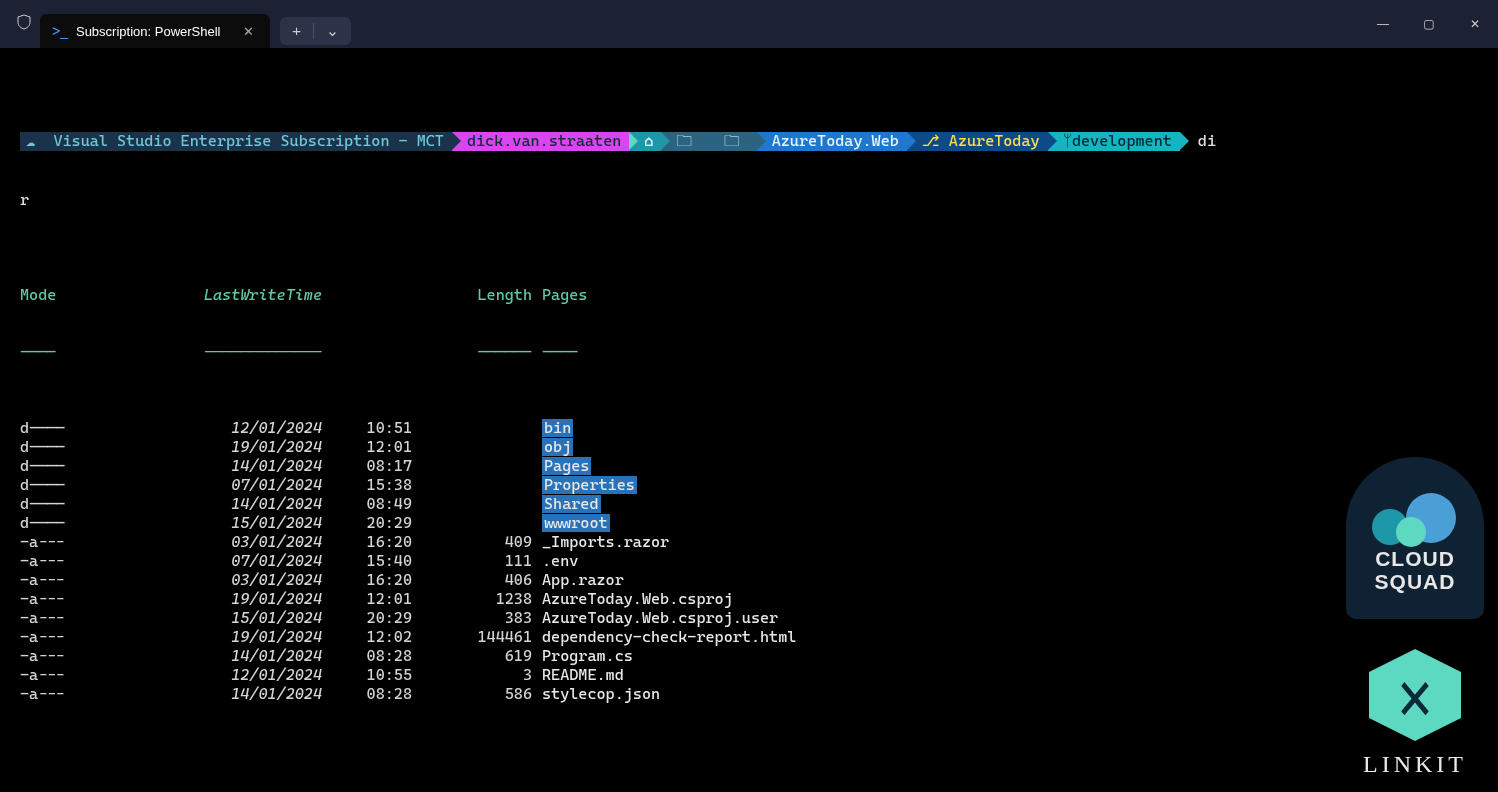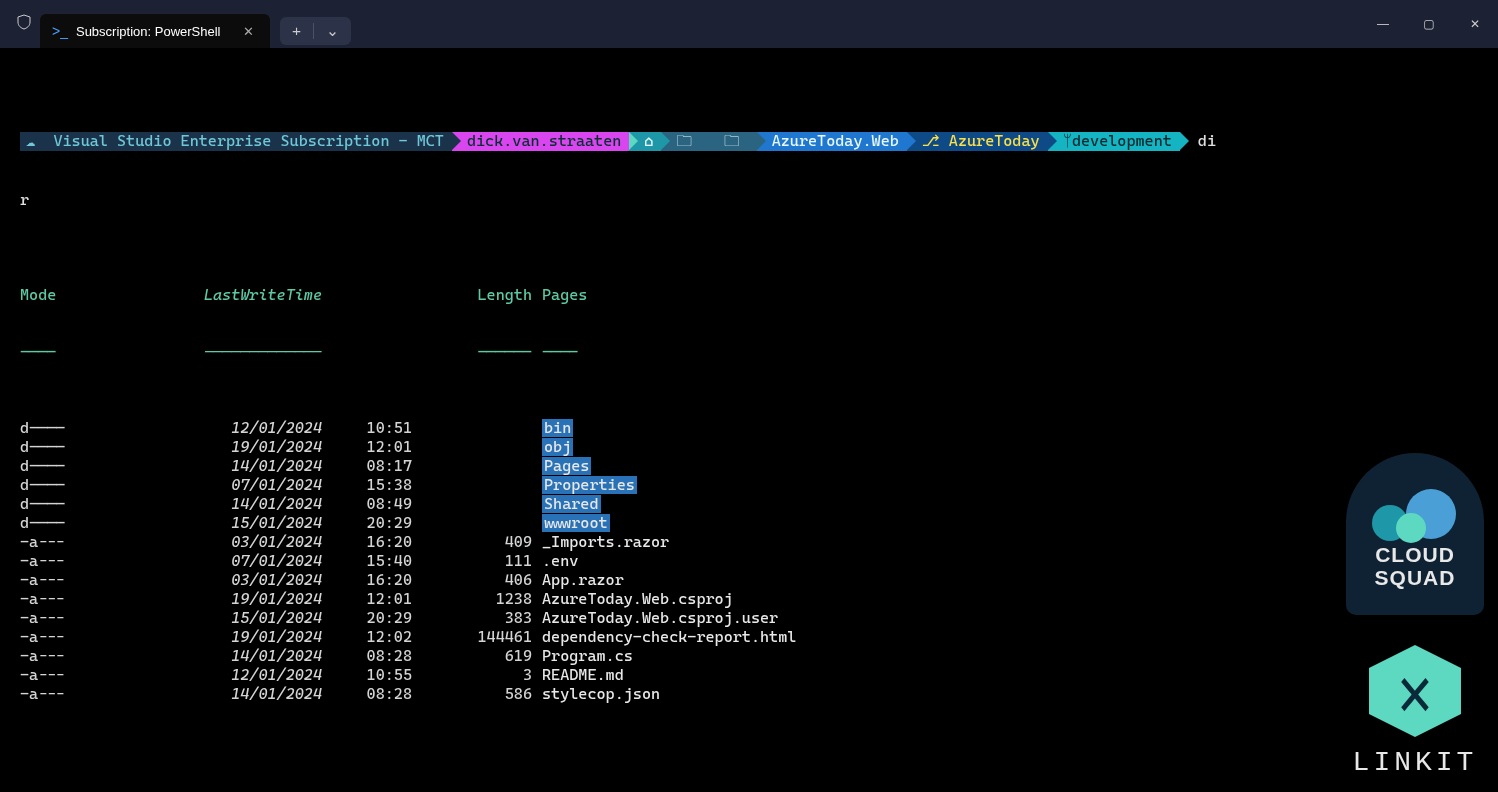--- a/index.html
+++ b/index.html
@@ -111,21 +111,21 @@
   align-items:center; gap:0;
 }
 .cloud { position:relative; width:90px; height:56px; }
 .cloud .c1 { position:absolute; width:50px; height:50px; background:#4aa0d6; border-radius:50%; right:4px; top:2px; }
 .cloud .c2 { position:absolute; width:36px; height:36px; background:#1e98a8; border-radius:50%; left:2px; bottom:2px; }
 .cloud .c3 { position:absolute; width:30px; height:30px; background:#5dd9c1; border-radius:50%; left:26px; bottom:0; }
 .cstxt { color:#e8e8e8; font-family:Arial,sans-serif; font-weight:bold; font-size:21px; text-align:center; letter-spacing:1px; line-height:1.1;}
 .linkit { display:flex; flex-direction:column; align-items:center; gap:10px; }
 .hex { width:92px; height:92px; background:#5dd9c1; clip-path: polygon(50% 0%, 100% 25%, 100% 75%, 50% 100%, 0% 75%, 0% 25%); position:relative; display:flex; align-items:center; justify-content:center;}
 .hex .x { position:absolute; color:#0a2a3a; font-size:58px; font-weight:bold; transform:scaleY(1.2);}
-.lktxt { color:#e8e8e8; font-family:Liberation Mono, monospace; font-weight:500; font-size:28px; letter-spacing:4px; }
+.lktxt { color:#e8e8e8; font-family:Liberation Serif, serif; font-weight:500; font-size:24px; letter-spacing:4px; }
 .homeicon::before { content:"⌂"; }
 .foldericon::before { content:"🗀"; }
 .giticon::before { content:"⎇"; }
 .branchicon::before { content:"ᛘ"; }
 </style>
 </head>
 <body>
 
 <div class="titlebar">
   <div class="shield">

